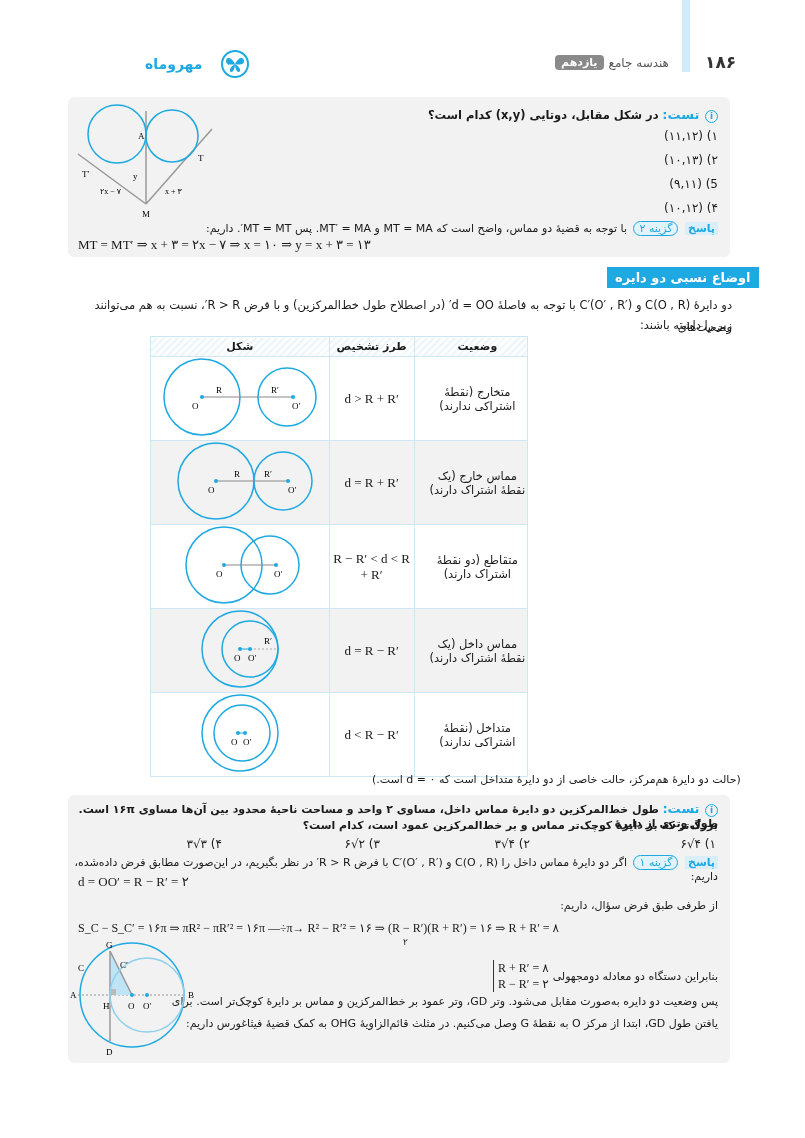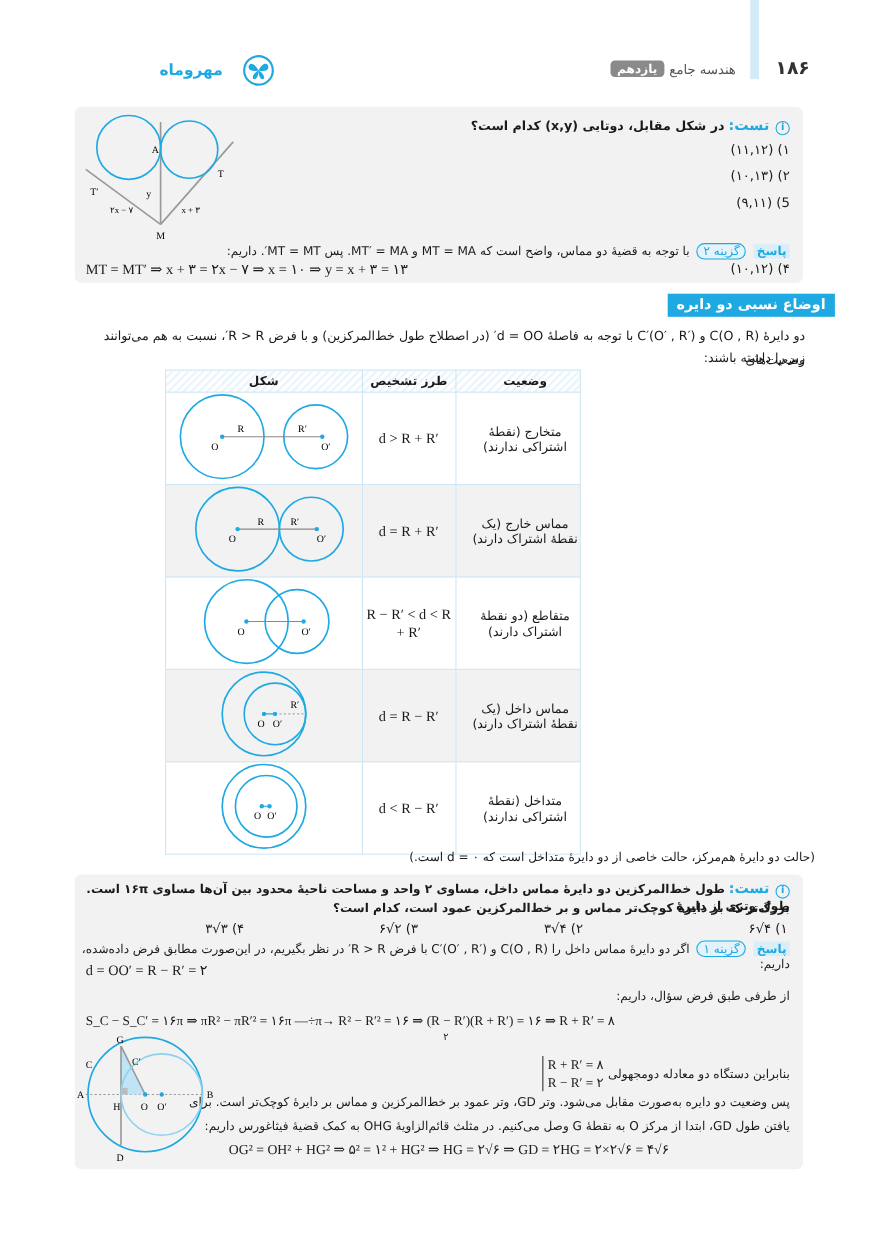--- a/index.html
+++ b/index.html
@@ -65,21 +65,21 @@
 
 <div class="test-box tb1">
   <div class="q-line" style="top:10px;">
     <span class="q-icon">i</span>
     <span class="q-label">تست:</span>
     <span class="q-text">در شکل مقابل، دوتایی (x,y) کدام است؟</span>
   </div>
   <div class="opt" style="right:12px; top:32px;">۱) (۱۱,۱۲)</div>
   <div class="opt" style="right:12px; top:56px;">۲) (۱۰,۱۳)</div>
   <div class="opt" style="right:12px; top:80px;">5) (۹,۱۱)</div>
-  <div class="opt" style="right:12px; top:104px;margin-top:36px;">۴) (۱۰,۱۲)</div>
+  <div class="opt" style="right:12px; top:104px;">۴) (۱۰,۱۲)</div>
   <div class="q-line" style="top:124px; font-size:11px;">
     <span class="ans-label">پاسخ</span>
     <span class="ans-choice">گزینه ۲</span>
     <span>با توجه به قضیهٔ دو مماس، واضح است که MT = MA و MT′ = MA. پس MT = MT′. داریم:</span>
   </div>
   <div class="eq math" style="left:10px; top:140px;">MT = MT′ ⇒ x + ۳ = ۲x − ۷ ⇒ x = ۱۰ ⇒ y = x + ۳ = ۱۳</div>
 
   <svg style="position:absolute; left:2px; top:2px;" width="150" height="122" viewBox="0 0 150 122">
     <line x1="8" y1="55" x2="76" y2="105" stroke="#999" stroke-width="1.5"></line>
     <line x1="76" y1="105" x2="142" y2="30" stroke="#999" stroke-width="1.5"></line>
@@ -217,21 +217,20 @@
 
   <div class="q-line" style="top:165px; font-size:11px; display:flex; align-items:center; gap:4px;">
     <span>بنابراین دستگاه دو معادله دومجهولی</span>
     <span class="math" style="border-left:1.5px solid #333; padding-left:4px; font-size:12px; line-height:16px; display:inline-block;">
       <span style="display:block;">R + R′ = ۸</span>
       <span style="display:block;">R − R′ = ۲</span>
     </span>
   </div>
   <div class="q-line" style="top:200px; font-size:11px;">پس وضعیت دو دایره به‌صورت مقابل می‌شود. وتر GD، وتر عمود بر خط‌المرکزین و مماس بر دایرهٔ کوچک‌تر است. برای</div>
   <div class="q-line" style="top:222px; font-size:11px;">یافتن طول GD، ابتدا از مرکز O به نقطهٔ G وصل می‌کنیم. در مثلث قائم‌الزاویهٔ OHG به کمک قضیهٔ فیثاغورس داریم:</div>
-  <div class="eq math" style="left:140px; top:242px; font-size:12.5px;">OG² = OH² + HG² ⇒ ۵² = ۱² + HG² ⇒ HG = ۲√۶ ⇒ GD = ۲HG = ۲×۲√۶ = ۴√۶</div>
 
   <svg style="position:absolute; left:0px; top:143px;" width="130" height="125" viewBox="0 0 130 125">
     <line x1="10" y1="57" x2="118" y2="57" stroke="#999" stroke-dasharray="2,2"></line>
     <polygon points="42,13 42,57 64,57" fill="#bfe4f6"></polygon>
     <line x1="42" y1="13" x2="42" y2="103" stroke="#999" stroke-width="1.5"></line>
     <line x1="42" y1="13" x2="64" y2="57" stroke="#999" stroke-width="1.5"></line>
     <rect x="42" y="51" width="6" height="6" fill="#bbb"></rect>
     <circle cx="64" cy="57" r="52" fill="none" stroke="#1ea9e2" stroke-width="1.5"></circle>
     <circle cx="79" cy="57" r="37" fill="none" stroke="#8fd0ef" stroke-width="1.5"></circle>
     <circle cx="64" cy="57" r="2" fill="#1ea9e2"></circle>

